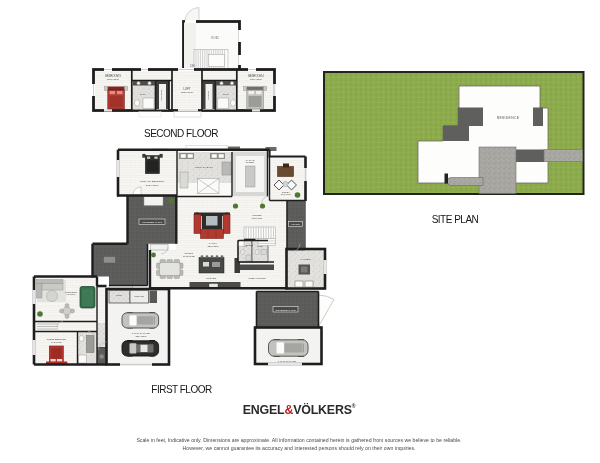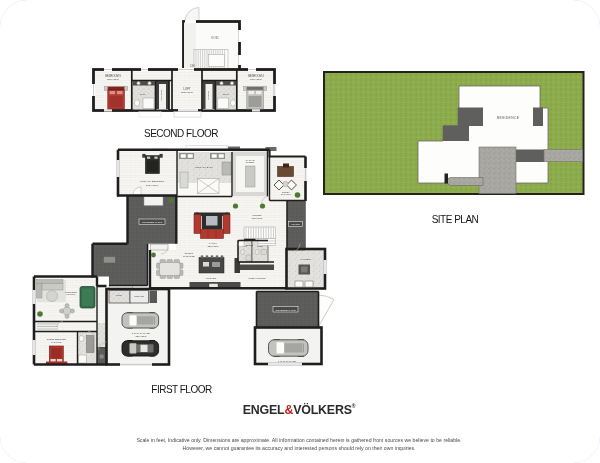--- a/index.html
+++ b/index.html
@@ -1,16 +1,16 @@
 <!DOCTYPE html>
 <html><head>
 <meta charset="utf-8">
 <style>
   html,body{margin:0;padding:0;background:#ffffff;}
-  #page{width:600px;height:463px;position:relative;background:#c4b5fd;overflow:hidden;border-radius:27px;}
+  #page{width:600px;height:463px;position:relative;background:#c4b5fd;overflow:hidden;}
   svg{display:block;}
   text{font-family:"Liberation Sans",sans-serif;}
 </style>
 </head>
 <body>
 <div id="page">
 <svg width="600" height="463" viewBox="0 0 600 463">
 <defs>
   <pattern id="grass" width="5" height="5" patternUnits="userSpaceOnUse">
     <rect width="5" height="5" fill="#8ead4c"></rect>

